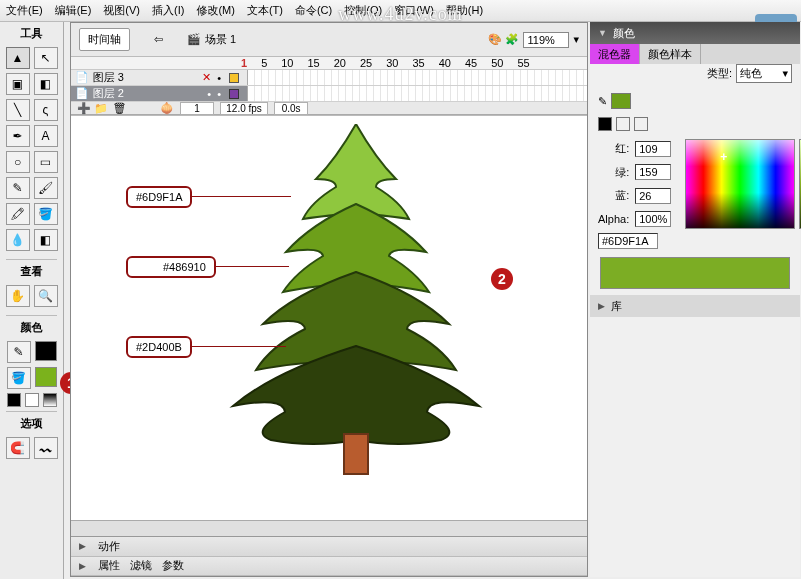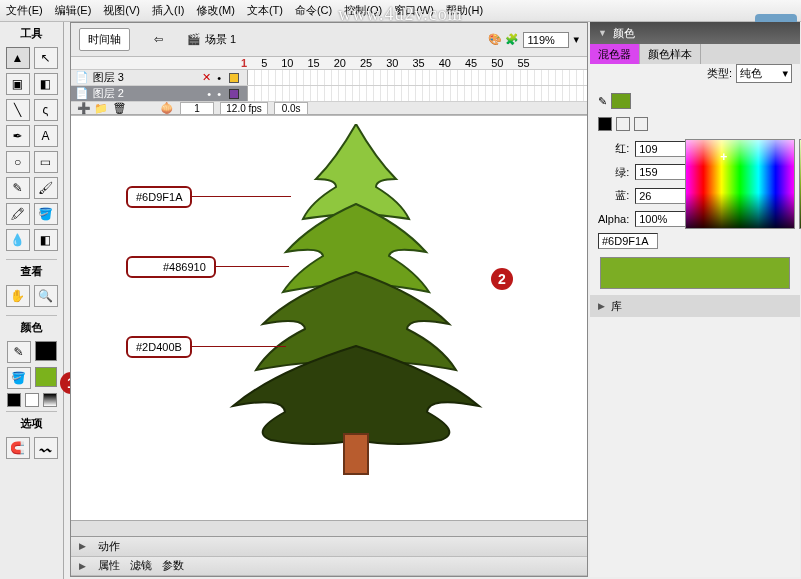--- a/index.html
+++ b/index.html
@@ -58,21 +58,21 @@
 .rp-header { height: 22px; background: linear-gradient(#4b4b4b,#6a6a6a); color:#fff; display:flex; align-items:center; padding:0 8px; gap:4px;}
 .rp-tabs { height: 20px; display:flex; background:#d8d8d8;}
 .rp-tab { padding:3px 8px; border-right:1px solid #aaa; }
 .rp-tab.active { background:#d946ef;}
 .rp-body { padding:0 8px; }
 .type-row { display:flex; align-items:center; gap:4px; margin-bottom:6px; justify-content:flex-end;}
 .select-box { width:56px; border:1px solid #7a7a7a; background:#fff; padding:1px 3px; display:flex; justify-content:space-between; align-items:center;}
 .mini-swatch-row{ display:flex; align-items:center; gap:4px; padding:4px 0;}
 .rgb-grid { display:grid; grid-template-columns: auto 40px; gap:4px 6px; align-items:center; justify-content:start;}
 .rgb-grid label{ text-align:right;}
-.rgb-input { width:56px; border: 1px inset #888; background:#fff; padding:1px 3px;}
+.rgb-input { width:36px; border: 1px inset #888; background:#fff; padding:1px 3px;}
 .picker-block { display:flex; gap:4px; }
 .hue-box { width:110px; height:90px; position:relative; border:1px solid #888; background:
   linear-gradient(to bottom, rgba(255,255,255,0.7), rgba(255,255,255,0) 30%, rgba(0,0,0,0) 60%, rgba(0,0,0,0.85)),
   linear-gradient(to right, #f0f, #f00 16%, #ff0 33%, #0f0 50%, #0ff 67%, #00f 83%, #f0f 100%);
 }
 .plus-cursor{position:absolute; top:10px; left:34px; color:#fff; font-size:12px; font-weight:bold;}
 .value-strip { width:16px; height:90px; border:1px solid #888; background: linear-gradient(#e8ffc4, #88b022, #2a3d0c); }
 .preview-swatch { width:190px; height:32px; background:#7cad24; border:1px solid #888; margin:8px auto 2px;}
 .lib-header { margin-top:6px; height:22px; background:#d8d8d8; display:flex; align-items:center; padding:0 8px; gap:4px;}
 .watermark{position:absolute; top:4px; left:50%; transform:translateX(-50%); color:#fff; font-family:Georgia,serif; font-size:18px; opacity:.9; letter-spacing:1px; text-shadow:0 0 2px #555; z-index:50; pointer-events:none;}

